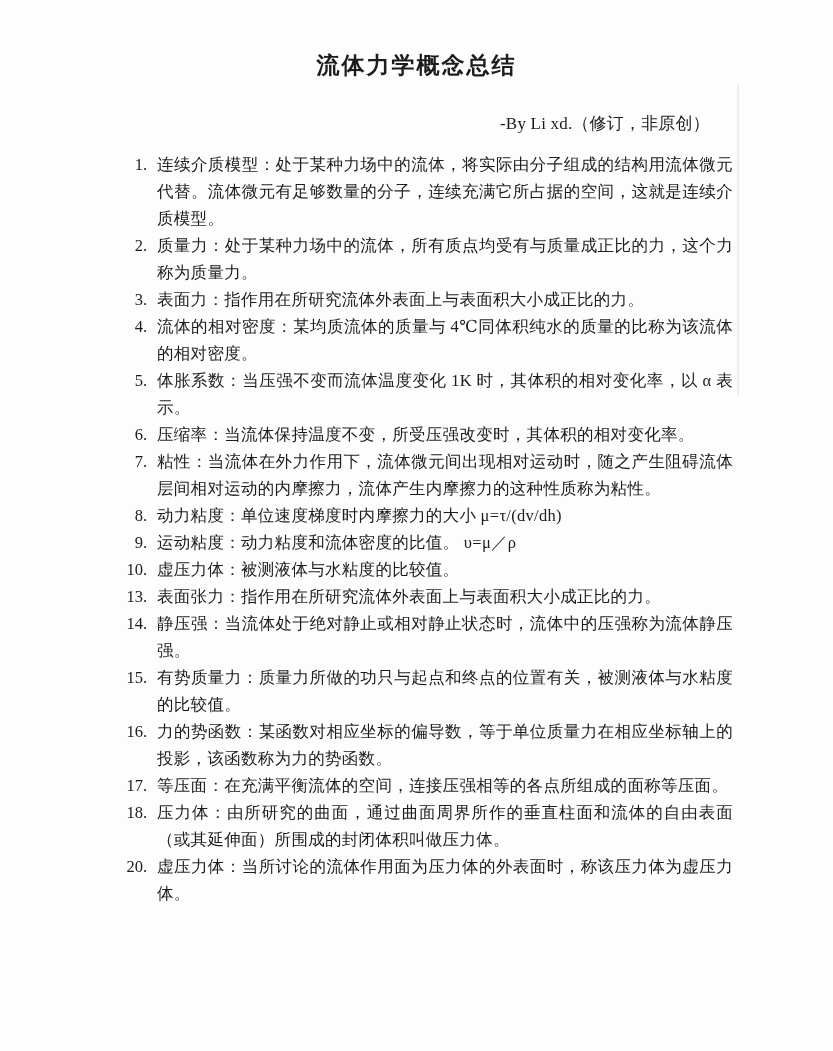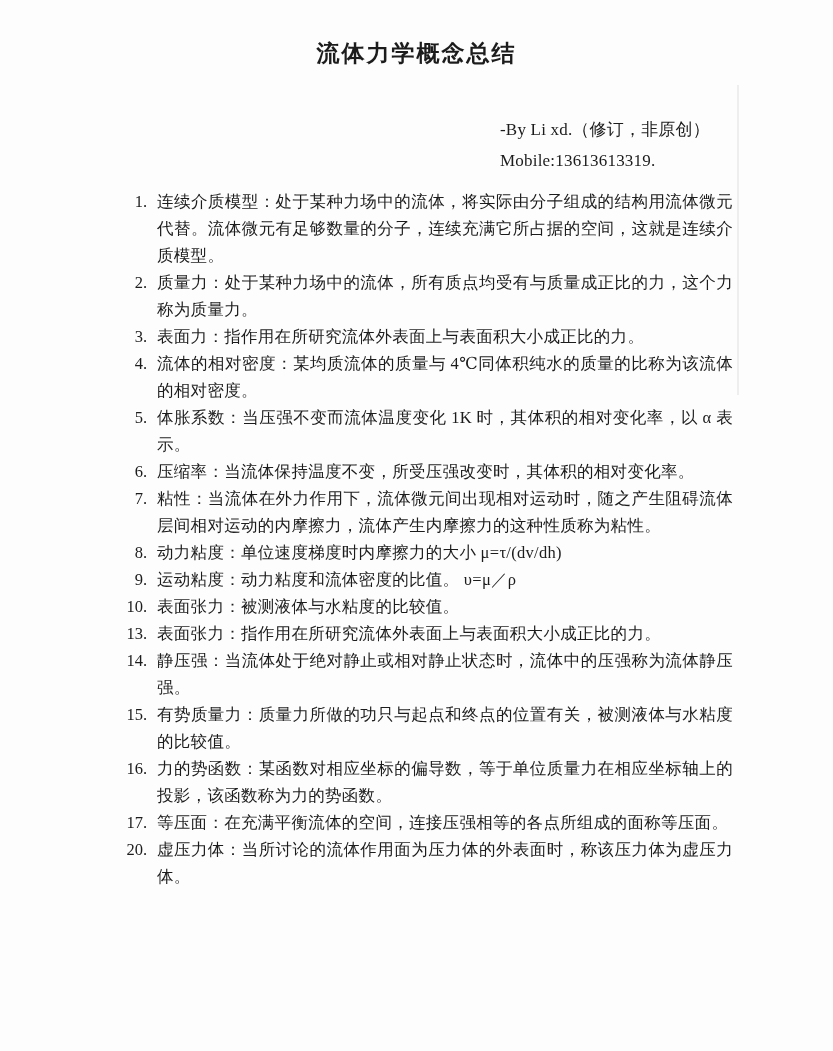--- a/index.html
+++ b/index.html
@@ -12,29 +12,29 @@
     width: 833px;
     height: 1051px;
     margin: 0 auto;
     background: #fdfdfd;
     color: #1c1c1c;
     font-family: "Liberation Serif", "DejaVu Serif", serif;
     overflow: hidden;
   }
   .title {
     margin: 0;
-    padding-top: 38px;
+    padding-top: 50px;
     text-align: center;
     font-size: 23px;
     font-weight: 700;
     letter-spacing: 2px;
     line-height: 32px;
   }
   .byline {
-    margin-top: 44px;
+    margin-top: 26px;
     margin-left: 500px;
     font-size: 17px;
     line-height: 31px;
     letter-spacing: 0.2px;
   }
   .list {
     margin: 12px 100px 0 123px;
   }
   .item {
     display: flex;
@@ -65,21 +65,20 @@
 </style>
 </head>
 <body>
 
 <div class="page">
 
   <h1 class="title">流体力学概念总结</h1>
 
   <div class="byline">
     <div class="byline-line">-By Li xd.（修订，非原创）</div>
-    <div class="byline-line">Mobile:13613613319.</div>
   </div>
 
   <div class="list" id="definition-list">
       <div class="item">
         <span class="num">1.</span>
         <span class="text">连续介质模型：处于某种力场中的流体，将实际由分子组成的结构用流体微元代替。流体微元有足够数量的分子，连续充满它所占据的空间，这就是连续介质模型。</span>
       </div>
       <div class="item">
         <span class="num">2.</span>
         <span class="text">质量力：处于某种力场中的流体，所有质点均受有与质量成正比的力，这个力称为质量力。</span>
@@ -107,21 +106,21 @@
       <div class="item">
         <span class="num">8.</span>
         <span class="text">动力粘度：单位速度梯度时内摩擦力的大小 μ=τ/(dv/dh)</span>
       </div>
       <div class="item">
         <span class="num">9.</span>
         <span class="text">运动粘度：动力粘度和流体密度的比值。 υ=μ／ρ</span>
       </div>
       <div class="item">
         <span class="num">10.</span>
-        <span class="text">表面张力：被测液体与水粘度的比较值。</span>
+        <span class="text">虚压力体：被测液体与水粘度的比较值。</span>
       </div>
       <div class="item">
         <span class="num">13.</span>
         <span class="text">表面张力：指作用在所研究流体外表面上与表面积大小成正比的力。</span>
       </div>
       <div class="item">
         <span class="num">14.</span>
         <span class="text">静压强：当流体处于绝对静止或相对静止状态时，流体中的压强称为流体静压强。</span>
       </div>
       <div class="item">
@@ -130,20 +129,24 @@
       </div>
       <div class="item">
         <span class="num">16.</span>
         <span class="text">力的势函数：某函数对相应坐标的偏导数，等于单位质量力在相应坐标轴上的投影，该函数称为力的势函数。</span>
       </div>
       <div class="item">
         <span class="num">17.</span>
         <span class="text">等压面：在充满平衡流体的空间，连接压强相等的各点所组成的面称等压面。</span>
       </div>
       <div class="item">
+        <span class="num">18.</span>
+        <span class="text">压力体：由所研究的曲面，通过曲面周界所作的垂直柱面和流体的自由表面（或其延伸面）所围成的封闭体积叫做压力体。</span>
+      </div>
+      <div class="item">
         <span class="num">20.</span>
         <span class="text">虚压力体：当所讨论的流体作用面为压力体的外表面时，称该压力体为虚压力体。</span>
       </div>
     </div>
 
   <div class="scan-artifact"></div>
 
 </div>
 
 </body></html>

